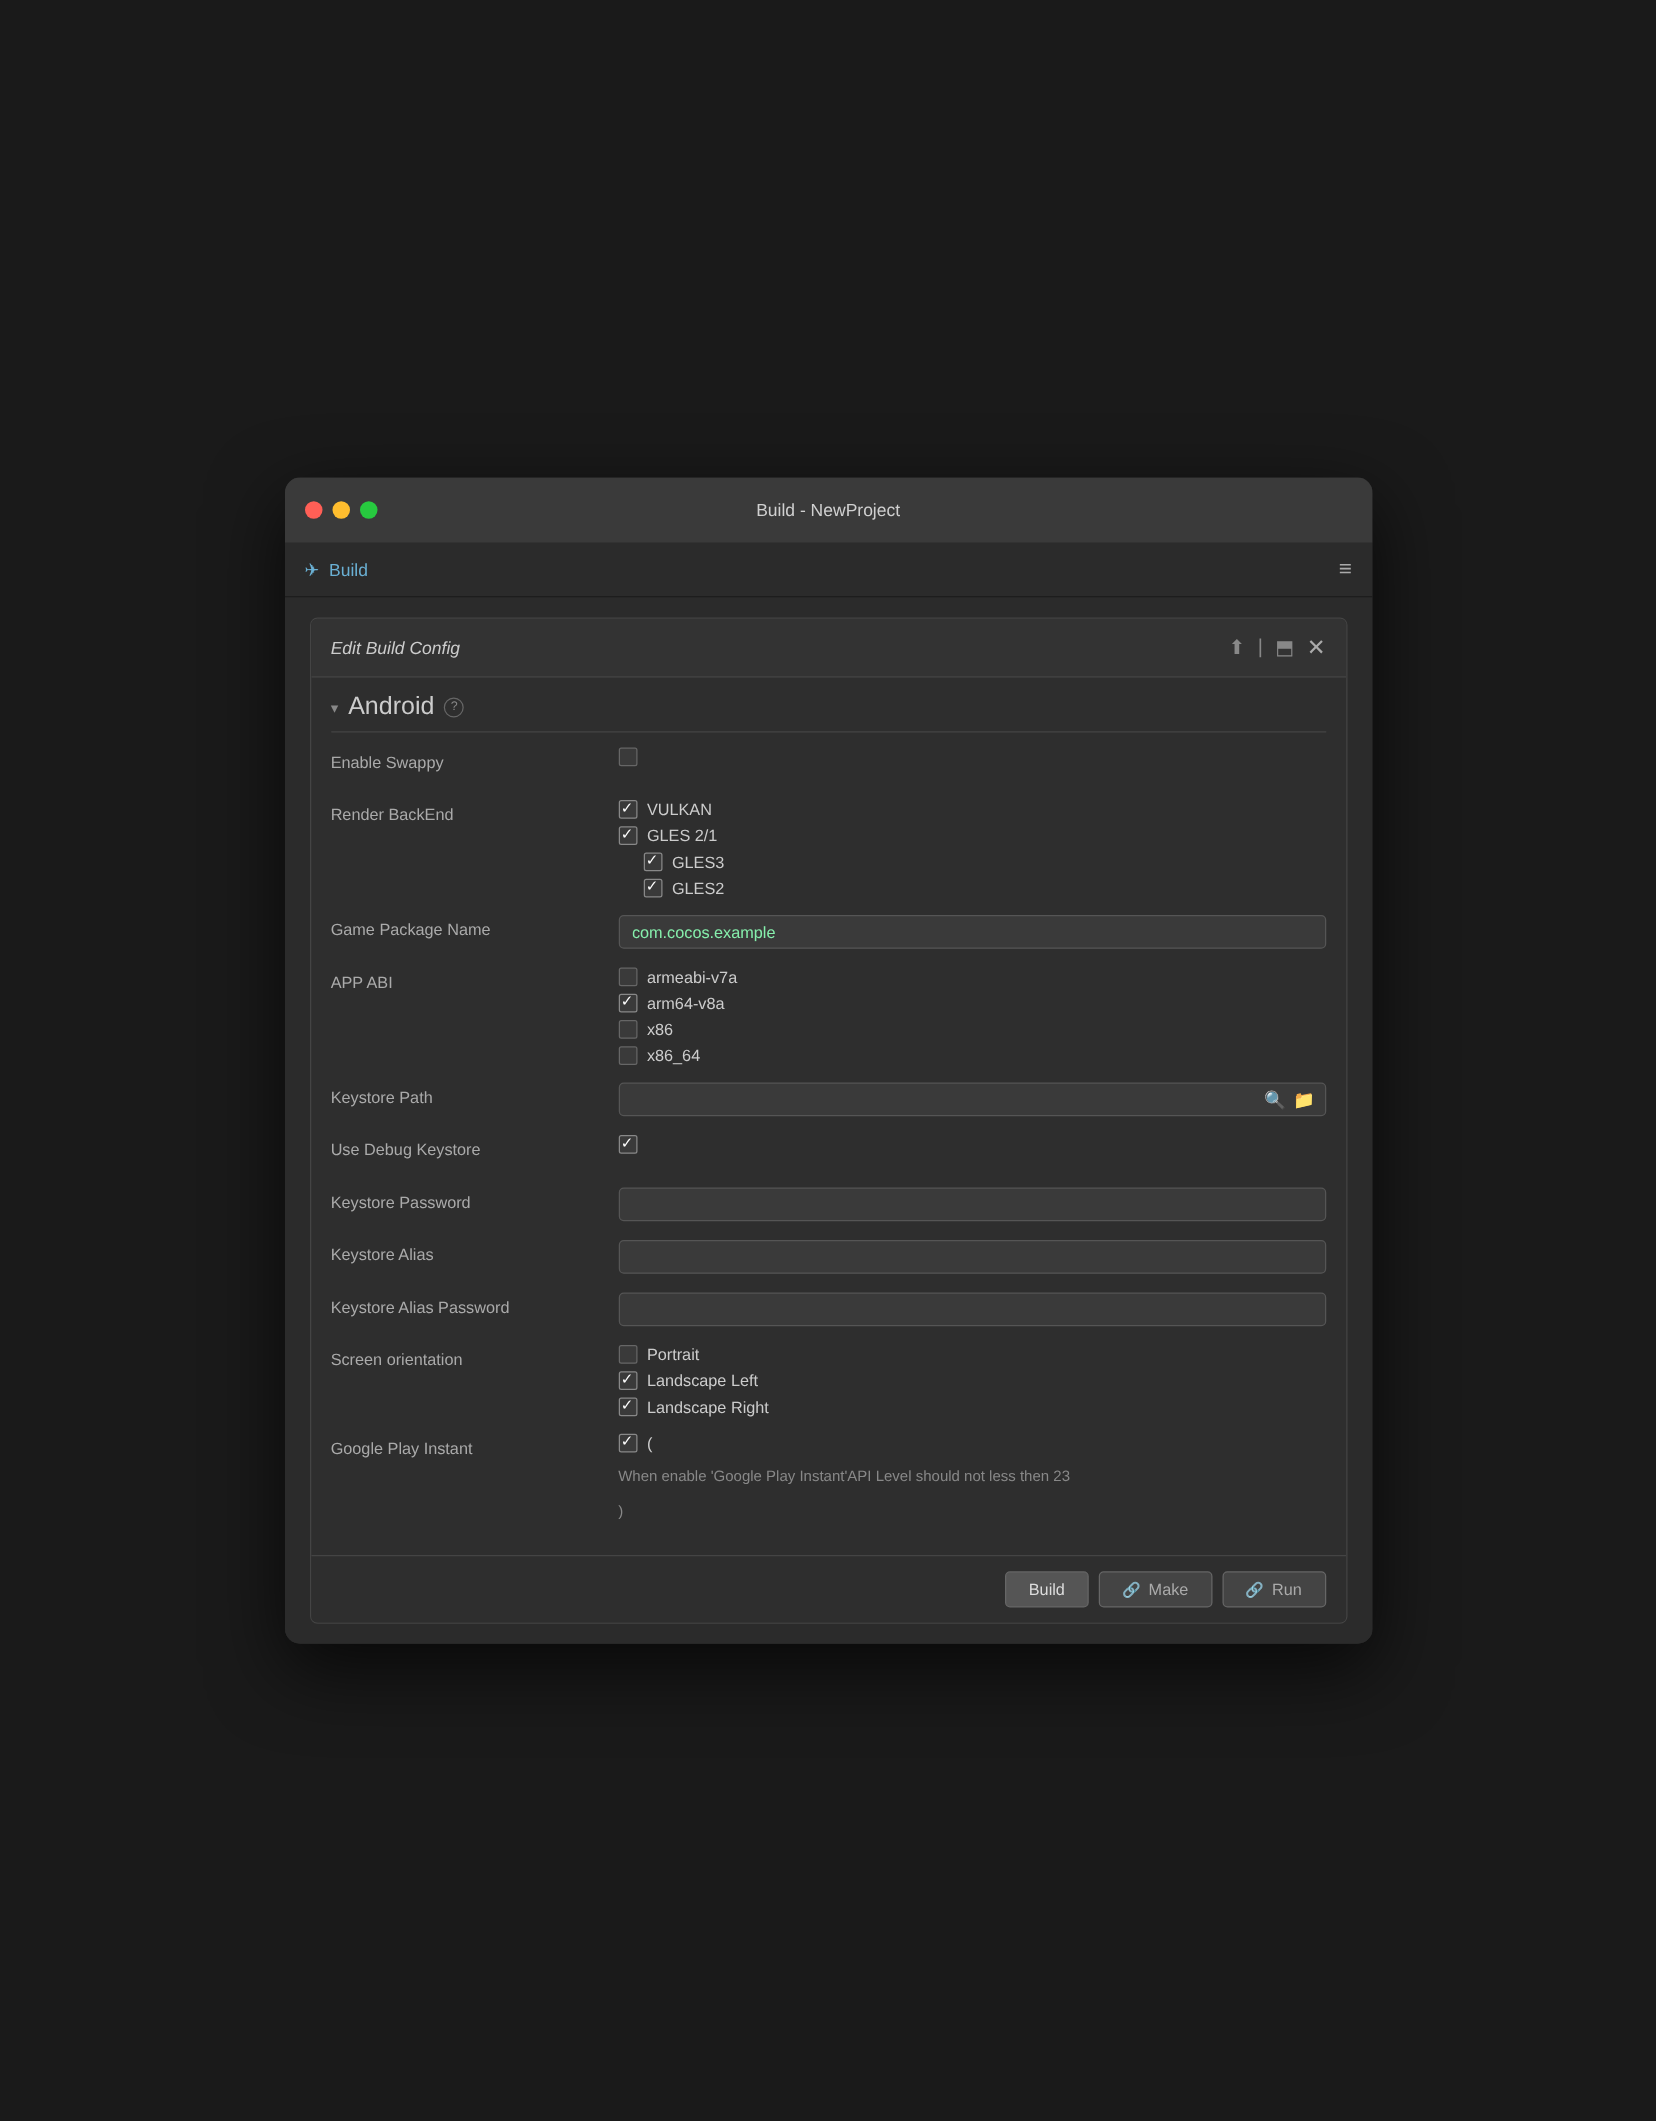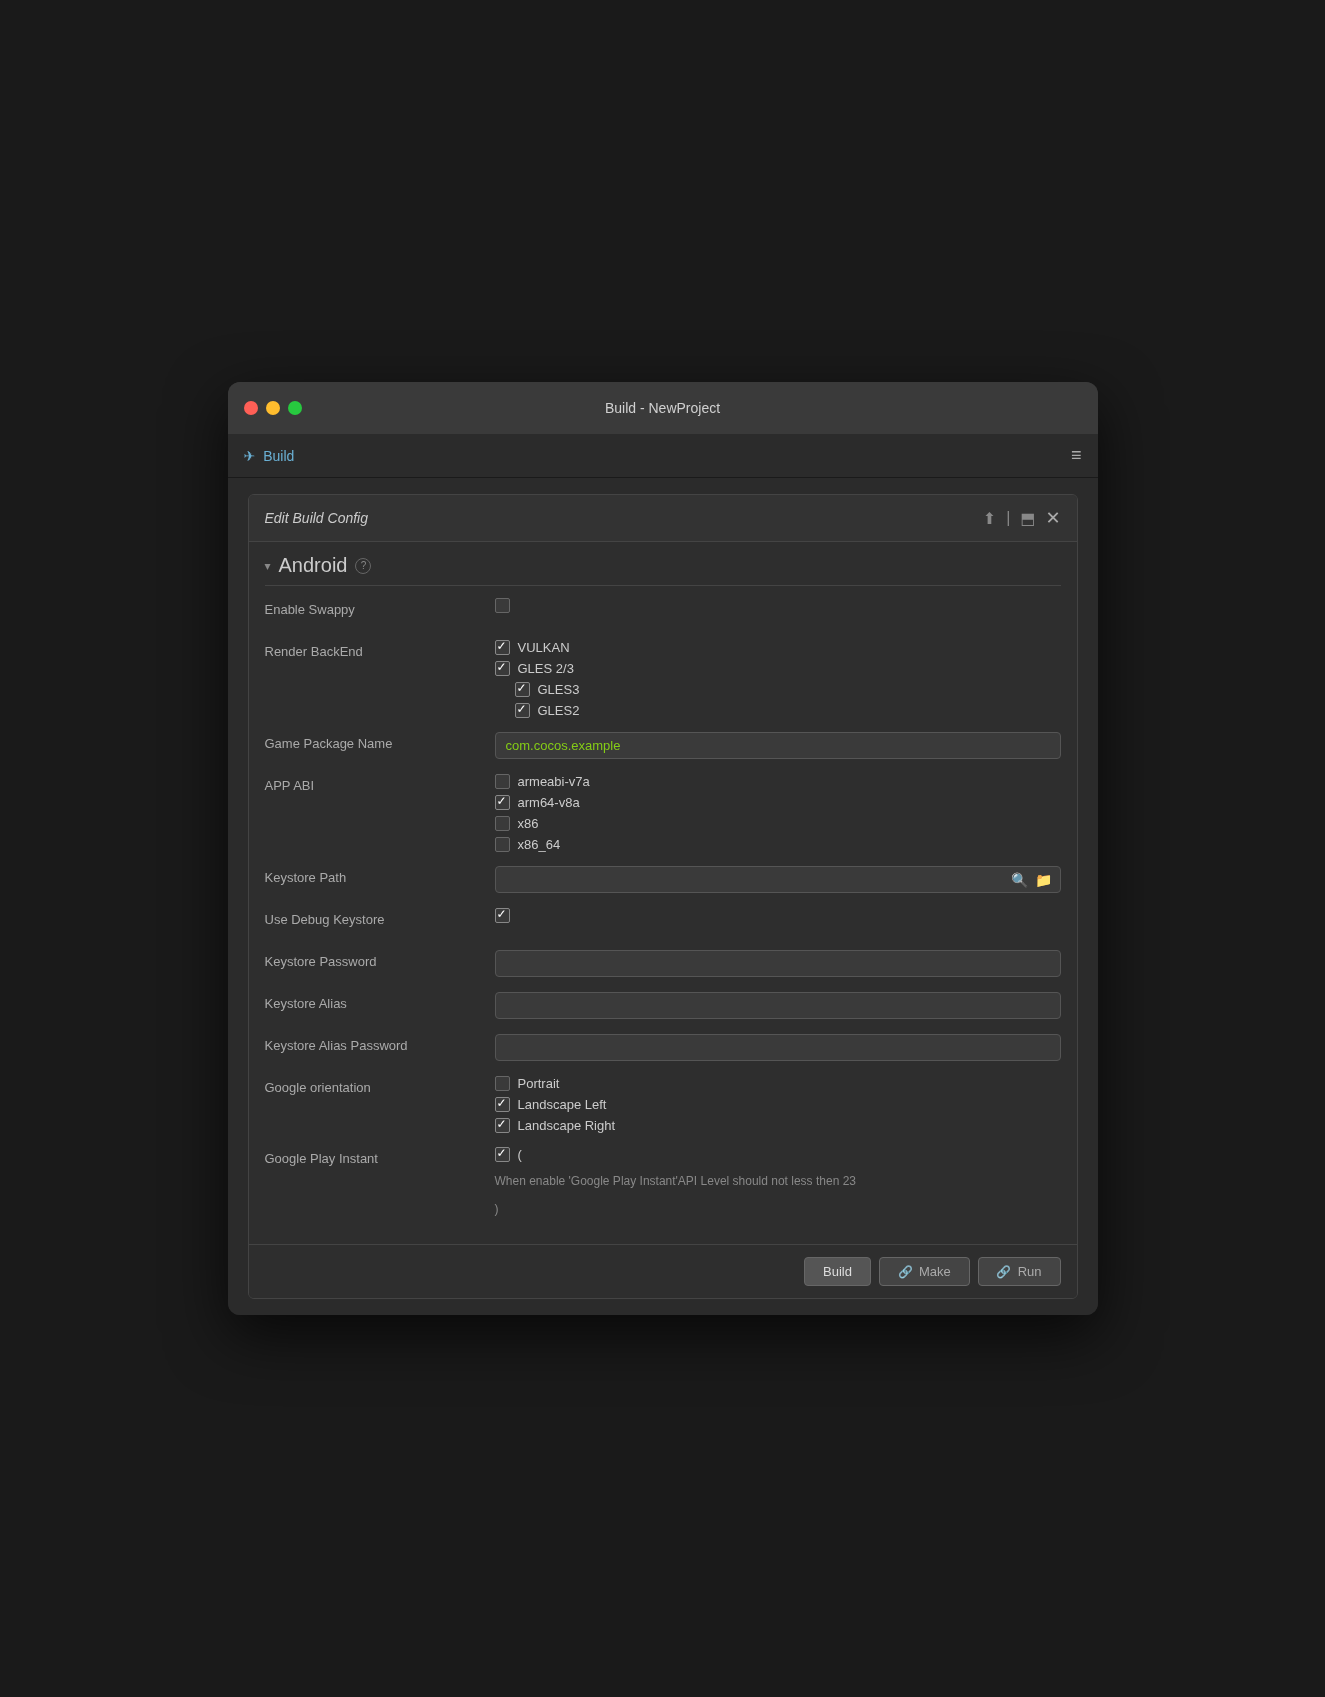--- a/index.html
+++ b/index.html
@@ -251,21 +251,21 @@
     .indented {
       padding-left: 20px;
     }
 
     
     .text-input {
       background: #3a3a3a;
       border: 1px solid #555;
       border-radius: 4px;
       padding: 5px 10px;
-      color: #84cc16;
+      color: #86efac;
       font-size: 13px;
       width: 100%;
       outline: none;
     }
 
     
     .select-row {
       display: flex;
       align-items: center;
       gap: 8px;
@@ -425,21 +425,21 @@
 
         <div class="form-row">
           <span class="form-label">Render BackEnd</span>
           <div class="form-control">
             <div class="checkbox-row">
               <input type="checkbox" checked="" style="">
               <label>VULKAN</label>
             </div>
             <div class="checkbox-row">
               <input type="checkbox" checked="" style="">
-              <label>GLES 2/3</label>
+              <label>GLES 2/1</label>
             </div>
             <div class="checkbox-row indented">
               <input type="checkbox" checked="" style="">
               <label>GLES3</label>
             </div>
             <div class="checkbox-row indented">
               <input type="checkbox" checked="" style="">
               <label>GLES2</label>
             </div>
           </div>
@@ -512,21 +512,21 @@
         </div>
 
         <div class="form-row">
           <span class="form-label">Keystore Alias Password</span>
           <div class="form-control">
             <input type="password" class="text-input" style="">
           </div>
         </div>
 
         <div class="form-row">
-          <span class="form-label">Google orientation</span>
+          <span class="form-label">Screen orientation</span>
           <div class="form-control">
             <div class="checkbox-row">
               <input type="checkbox" style="">
               <label>Portrait</label>
             </div>
             <div class="checkbox-row">
               <input type="checkbox" checked="" style="">
               <label>Landscape Left</label>
             </div>
             <div class="checkbox-row">

